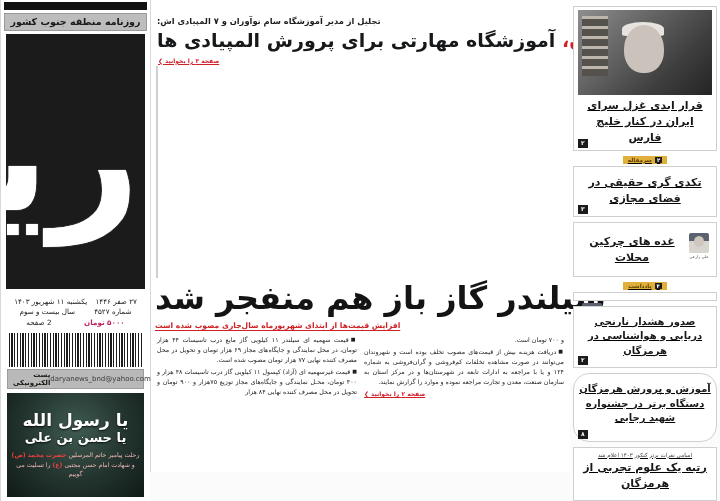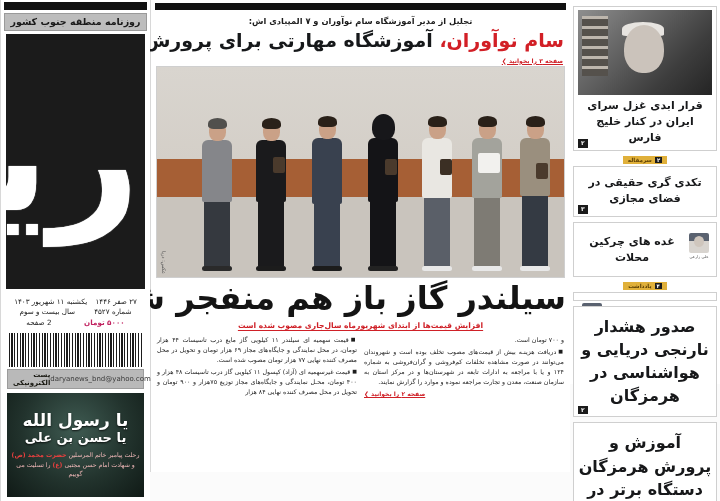--- a/index.html
+++ b/index.html
@@ -112,20 +112,21 @@
   }
   .mh-banner .b3 .red { color: #e8403f; font-weight: bold; }
 
   
   .center {
     width: 420px; height: 472px;
     background: #ffffff;
     display: flex; flex-direction: column;
     padding: 3px 4px 2px 4px;
     border-left: 1px solid #d8d8d8;
+    align-items: flex-end;
   }
   .c-topbar { height: 7px; background: #111; margin-bottom: 3px; }
   .lead-kicker {
     text-align: center; font-size: 8.3px; color: #1c1c1c;
     font-weight: bold; padding: 3px 2px 1px 2px;
   }
   .lead-head {
     text-align: center;
     font-size: 19px; font-weight: bold; color: #16181a;
     padding: 2px 2px 4px 2px;
@@ -184,21 +185,21 @@
   .bullet::before {
     content: "■"; font-size: 5px; margin-left: 2px; vertical-align: 1px;
   }
   .mid-col .tail { text-align: left; margin-top: 1px; }
 
   
   .sidebar {
     width: 150px; height: 384px;
     background: #ffffff;
     padding: 3px 3px 2px 3px;
-    display: flex; flex-direction: column;
+    display: flex; flex-direction: column; text-decoration: underline;
   }
   .sb-topbar { height: 7px; background: #111; margin-bottom: 3px; }
   .sb-card {
     border: 1px solid #cfcfcf; background: #fff;
     margin-bottom: 5px; padding: 3px 4px 4px 4px;
     position: relative;
   }
   .sb-photo {
     width: 100%; height: 85px; margin-bottom: 3px;
     background: linear-gradient(135deg, #8e8e8e 0%, #6b6b6b 30%, #3e3e3e 70%, #242424 100%);
@@ -215,21 +216,21 @@
     background: #e7e4e0;
   }
   .sb-photo .shelf {
     position: absolute; left: 4px; top: 6px; width: 26px; height: 60px;
     background: repeating-linear-gradient(to bottom, #bdb6ad 0 3px, #55514c 3px 10px);
   }
   .sb-title {
     text-align: center; font-size: 11px; font-weight: bold;
     color: #17181a; line-height: 1.45;
   }
-  .sb-title.small { font-size: 16px; }
+  .sb-title.small { font-size: 10px; }
   .sb-tagrow {
     display: flex; justify-content: center; margin-bottom: 2px;
   }
   .sb-tagrow .tag {
     background: #e0b03a; color: #5d4105;
     font-size: 5.6px; font-weight: bold;
     padding: 1px 5px; white-space: nowrap;
     display: flex; flex-direction: row-reverse; align-items: center; gap: 3px;
   }
   .sb-tagrow .tag .num {
@@ -463,21 +464,21 @@
         <div class="av"></div>
         <div class="nm">اشکان مظلومی نژاد</div>
       </div>
     </div>
 
     <div class="sb-card" style="padding:8px 4px 9px 4px;">
       <div class="sb-title small">صدور هشدار نارنجی دریایی و هواشناسی در هرمزگان</div>
       <div class="sb-pagenum">۲</div>
     </div>
 
-    <div class="sb-card" style="padding:8px 4px 9px 4px;">
+    <div class="sb-card" style="padding:8px 4px 15px 4px;border-radius:16px;">
       <div class="sb-title small">آموزش و پرورش هرمزگان دستگاه برتر در جشنواره شهید رجایی</div>
       <div class="sb-pagenum">۸</div>
     </div>
 
     <div class="sb-card" style="padding:4px 4px 9px 4px;">
       <div class="sb-kicker">اسامی نفرات برتر کنکور ۱۴۰۳ اعلام شد</div>
       <div class="sb-title">رتبه یک علوم تجربی از هرمزگان</div>
 
     </div>
   </div>

